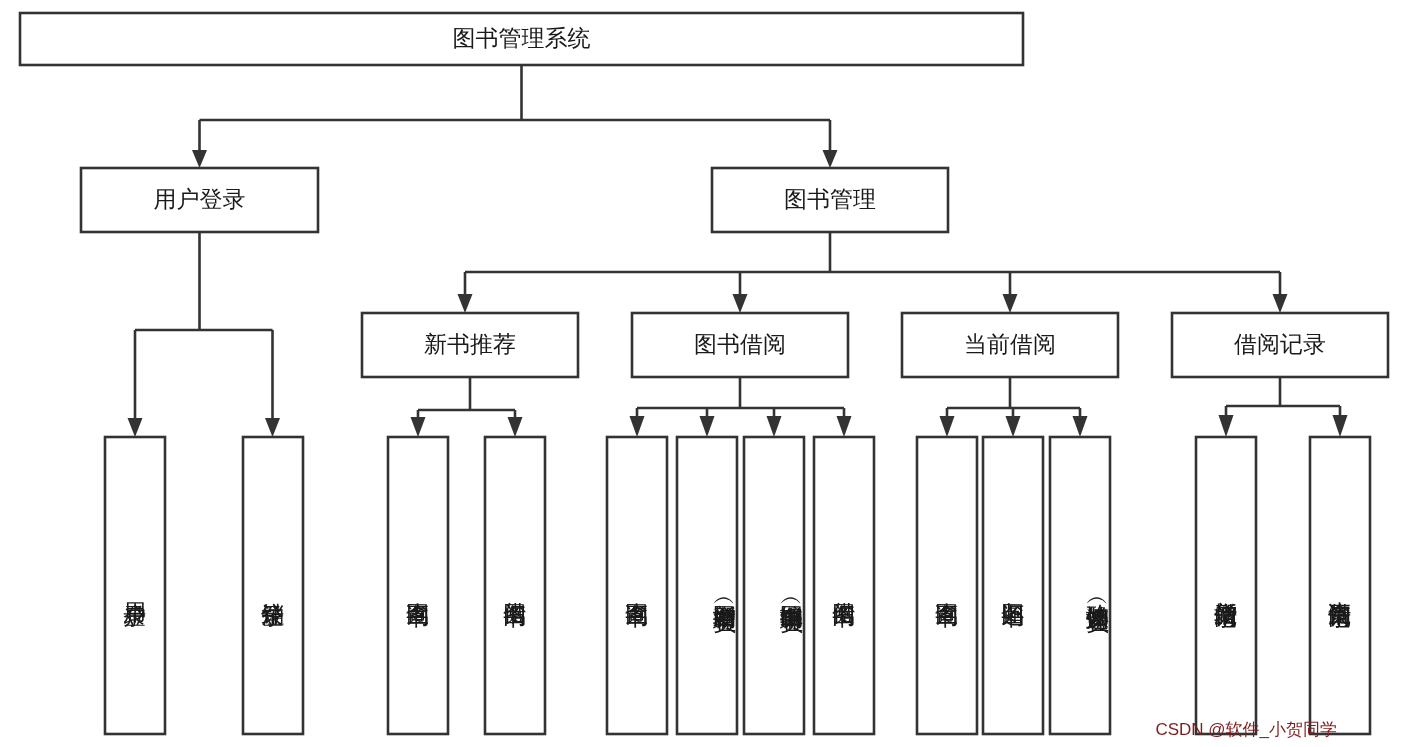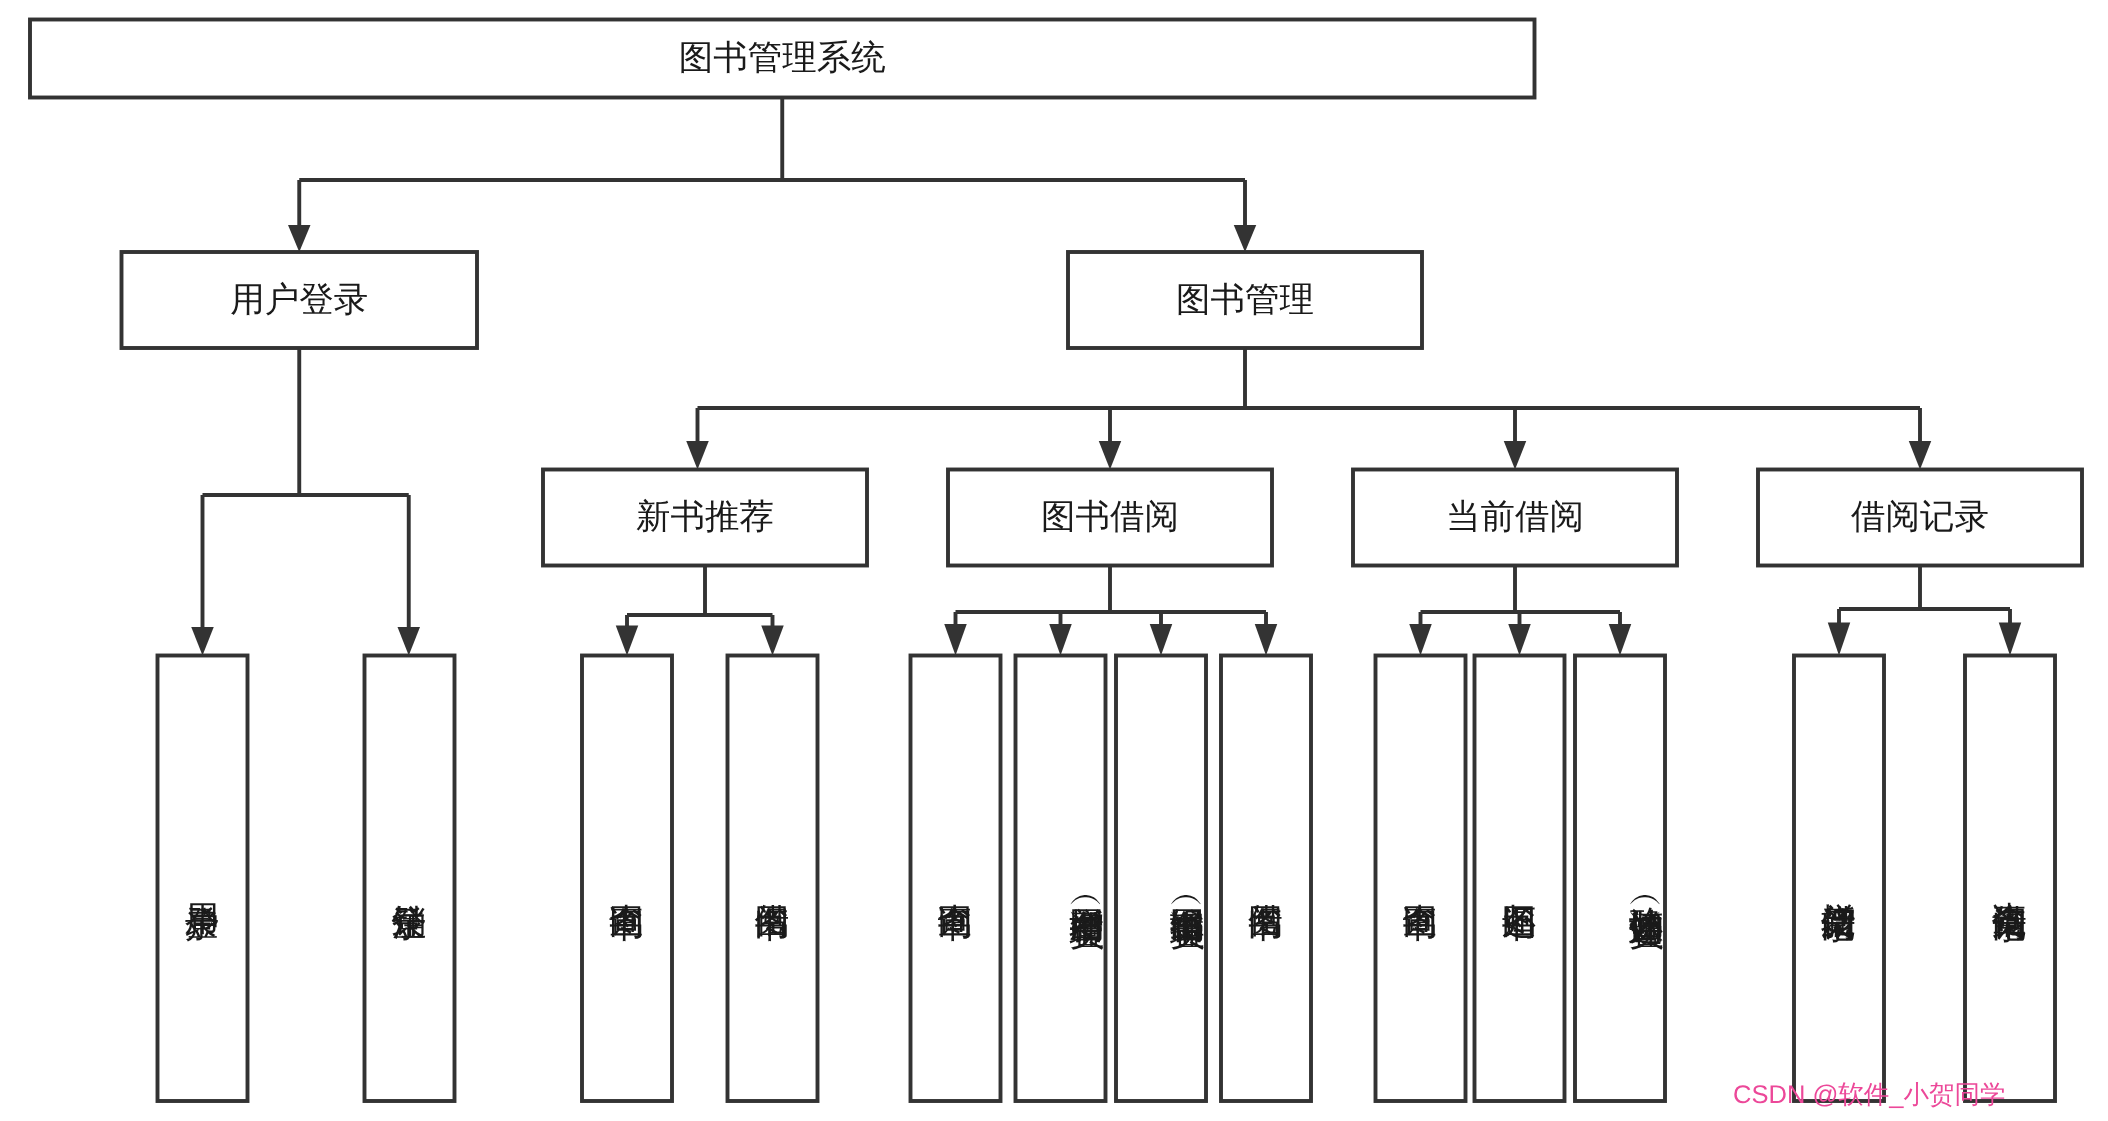--- a/index.html
+++ b/index.html
@@ -67,21 +67,21 @@
   }
   .leaf-label.centered {
     align-items: center;
   }
   .watermark {
     position: absolute;
     right: 8px;
     bottom: 6px;
     font-family: "Liberation Sans", "DejaVu Sans", sans-serif;
     font-size: 17px;
-    color: #ec4899;
+    color: #7f1d1d;
     white-space: nowrap;
   }
 </style>
 </head>
 <body>
 
 <div id="diagram-root">
 
   <svg class="diagram-canvas" viewBox="0 0 1405 747">
     <defs>

